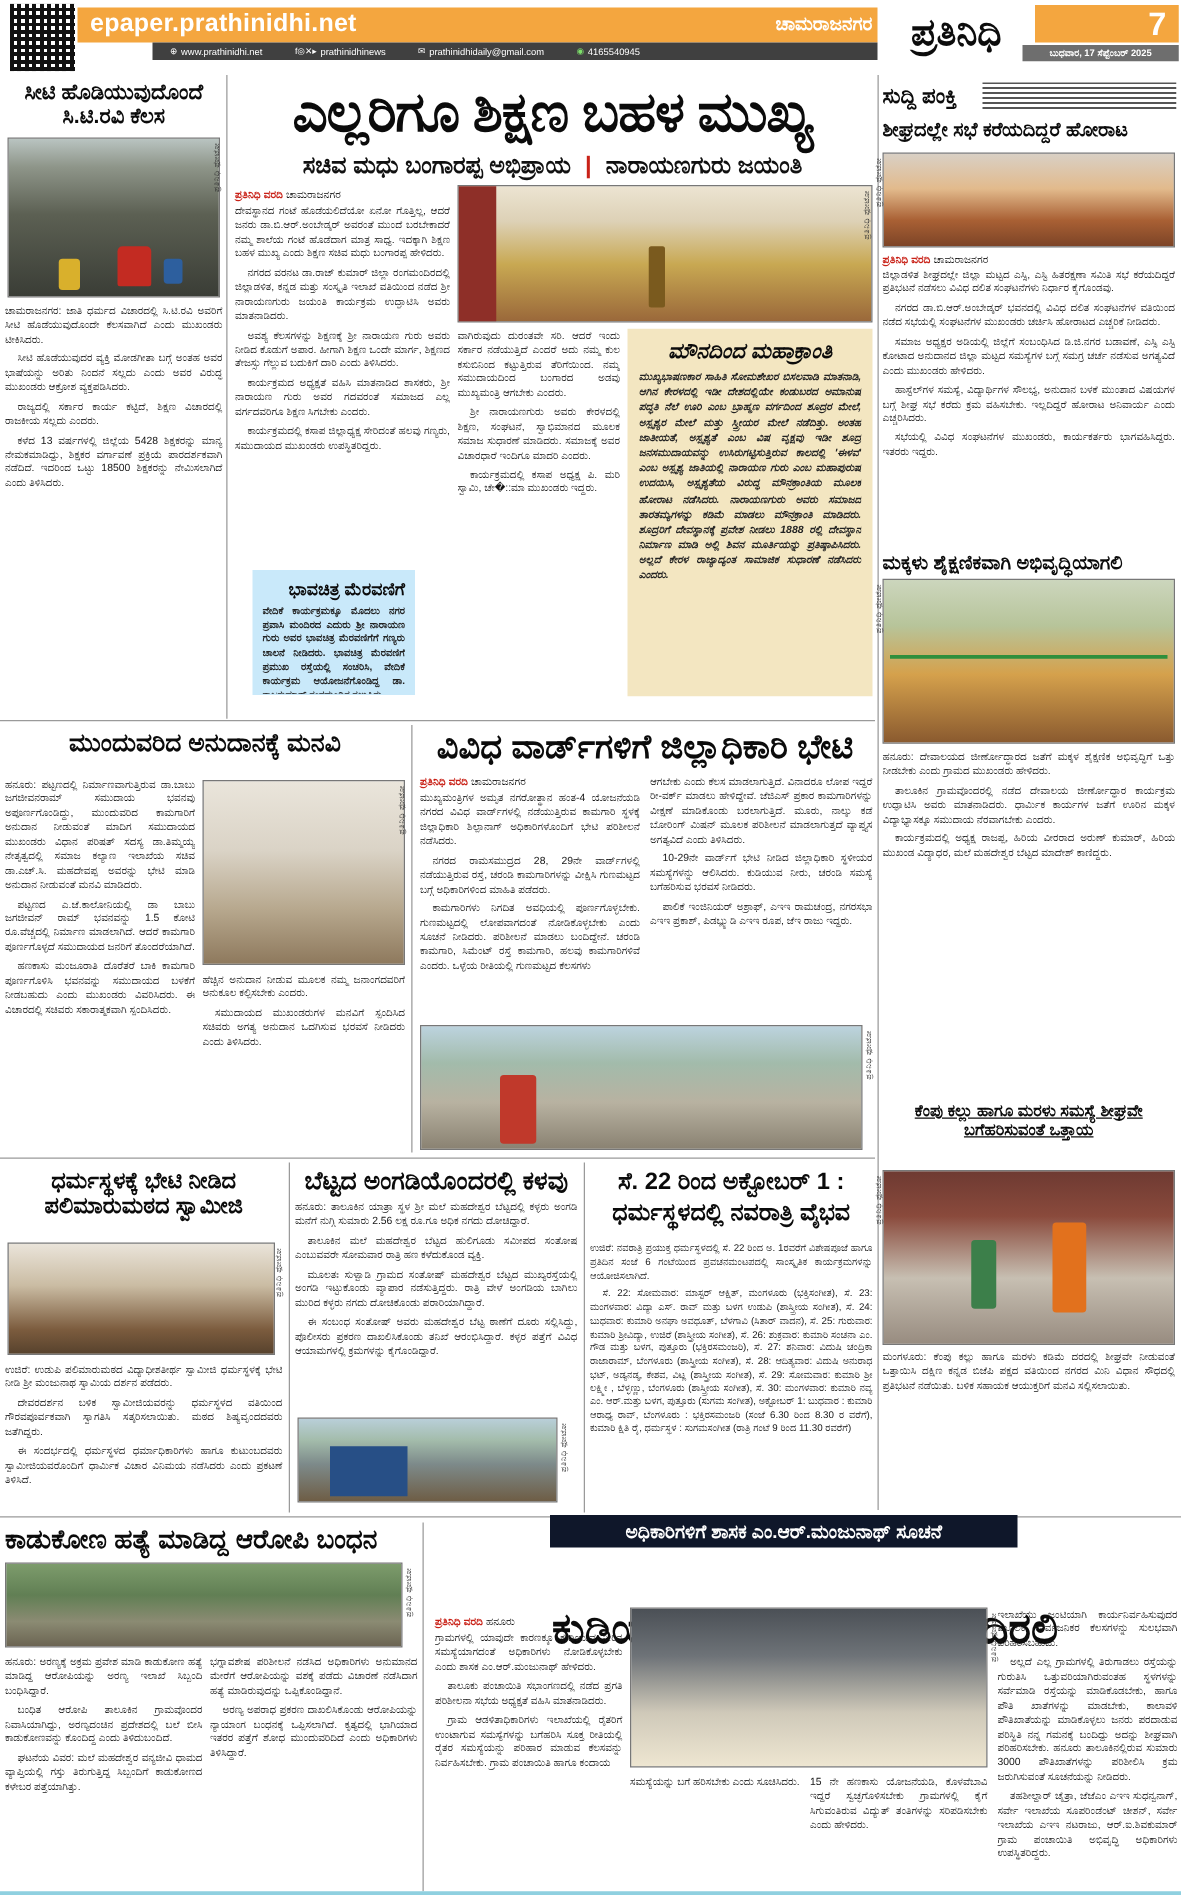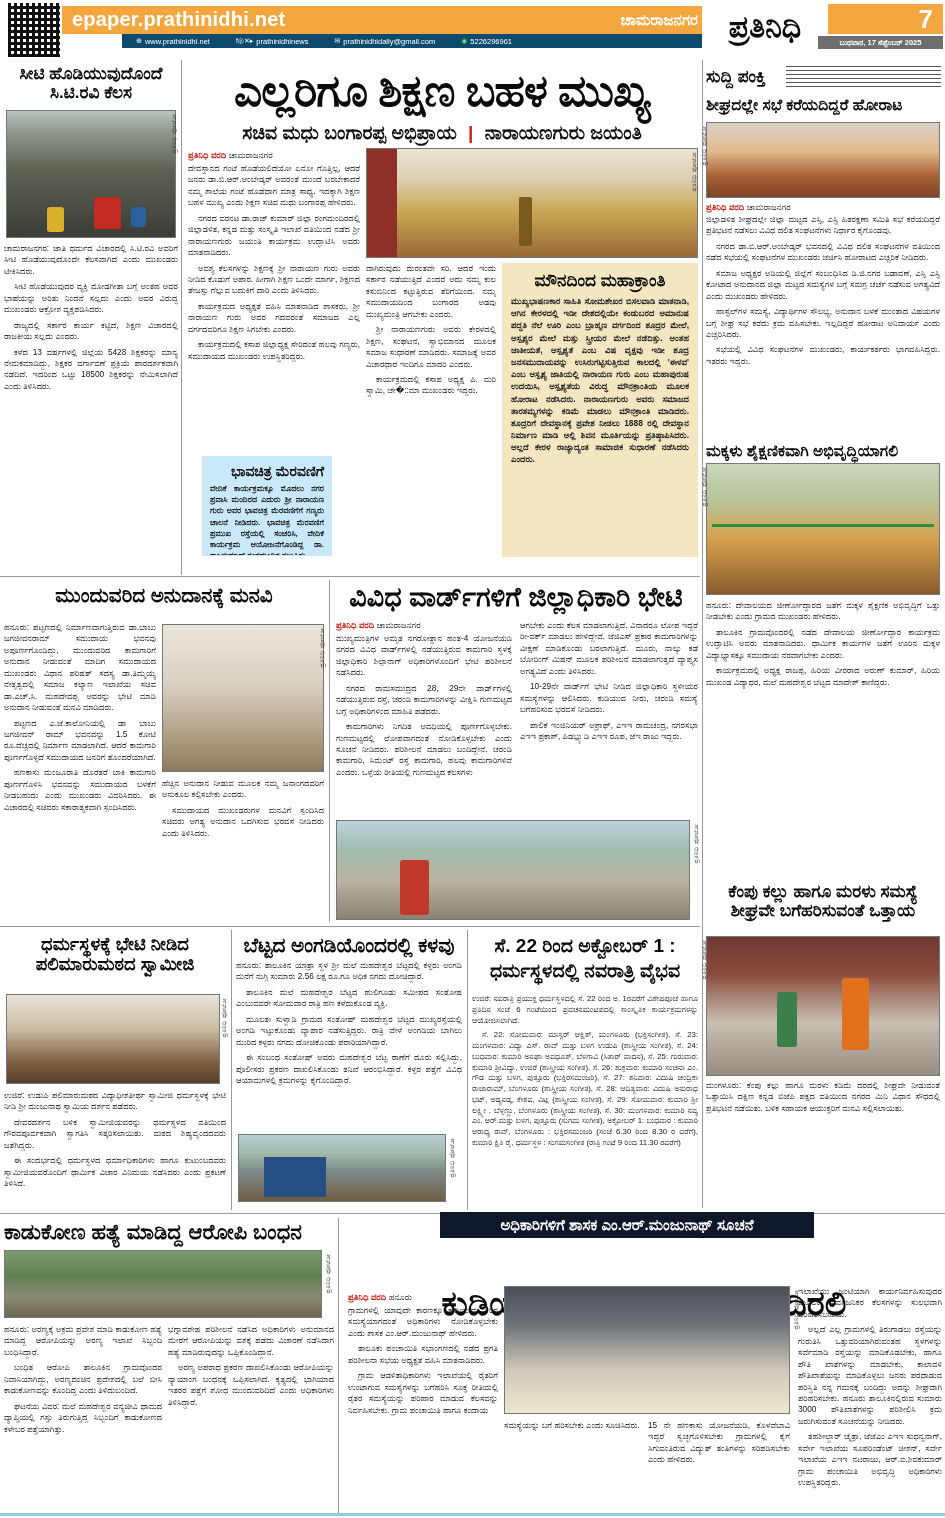--- a/index.html
+++ b/index.html
@@ -9,21 +9,21 @@
 
   
   .qr { position:absolute; left:8px; top:3px; width:52px; height:54px; z-index:5;
         background:
           repeating-linear-gradient(0deg,#111 0 3px,transparent 3px 6px),
           repeating-linear-gradient(90deg,#111 0 3px,#fff 3px 6px);
         outline:2px solid #fff; }
   .orange-band { position:absolute; left:26px; top:6px; width:676px; height:28px; background:#f4a63f; }
   .site-url { position:absolute; left:72px; top:8px; font-size:20px; font-weight:700; color:#fff; letter-spacing:.2px; }
   .edition { position:absolute; left:520px; top:11px; width:178px; text-align:right; font-size:15px; font-weight:700; color:#fff; }
-  .gray-band { position:absolute; left:122px; top:34px; width:580px; height:14px; background:#0c4a6e; color:#fff;
+  .gray-band { position:absolute; left:122px; top:34px; width:580px; height:14px; background:#404040; color:#fff;
                display:flex; align-items:center; gap:26px; padding:0 14px; font-size:7.5px; }
   .gray-band .itm { display:flex; align-items:center; gap:3px; white-space:nowrap; }
   .gray-band .ic { font-size:7px; }
   .brand { position:absolute; left:706px; top:2px; width:118px; height:50px; display:flex; align-items:center; justify-content:center;
            font-size:30px; font-weight:800; color:#0c0c0c; }
   .pagenum-box { position:absolute; left:828px; top:4px; width:115px; height:30px; background:#f4a63f;
                  display:flex; align-items:center; justify-content:flex-end; padding-right:10px;
                  font-size:26px; font-weight:800; color:#fff; }
   .date-box { position:absolute; left:818px; top:36px; width:125px; height:13px; background:#6e6e6e;
               display:flex; align-items:center; justify-content:center; font-size:7.5px; font-weight:700; color:#fff; }
@@ -60,21 +60,21 @@
   .p-office { background:linear-gradient(180deg,#eae5db 0%,#dad3c6 38%,#b7a88e 70%,#8e795d 100%); }
   .p-street { background:linear-gradient(180deg,#bcd3de 0%,#a2bbab 30%,#b8b2a1 62%,#8a8272 100%); }
   .p-street .sari{position:absolute;left:18%;bottom:4%;width:8%;height:56%;background:#c0392b;border-radius:3px;}
   .p-mutt { background:linear-gradient(180deg,#eae4da 0%,#cabca3 38%,#7c5c3e 78%,#57422d 100%); }
   .p-shop { background:linear-gradient(180deg,#b9cfd9 0%,#a3bcab 26%,#7d8a8a 55%,#6e5d45 100%); }
   .p-shop .shutter{position:absolute;left:12%;top:34%;width:30%;height:60%;background:#274f86;}
   .p-forest { background:linear-gradient(180deg,#7d9c6c 0%,#617f54 38%,#8b8b73 70%,#6b6452 100%); }
   .p-meeting { background:linear-gradient(180deg,#4b5056 0%,#6e7378 30%,#cfc9b9 66%,#eee6d1 100%); }
 
   
-  .quote-box { position:absolute; background:#f3e6c1; padding:8px 9px; }
+  .quote-box { position:absolute; background:#f3e6c1; padding:8px 9px;font-style:italic; }
   .quote-box h3 { font-size:17px; font-weight:800; text-align:center; margin-bottom:4px; color:#0b0b0b;}
   .quote-box .qtxt { font-size:8.4px; font-weight:700; line-height:1.45; text-align:justify; color:#222; }
   .info-box { position:absolute; background:#c9e9fa; padding:7px 8px; }
   .info-box h3 { font-size:14px; font-weight:800; text-align:right; margin-bottom:3px; color:#0b0b0b;}
   .info-box .qtxt { font-size:7.9px; font-weight:700; line-height:1.42; text-align:justify; color:#222; }
 
   .section-hdr { position:absolute; display:flex; align-items:center; gap:20px; }
   .section-hdr .t { font-size:17px; font-weight:800; color:#0b0b0b; white-space:nowrap; }
   .section-hdr .lines { flex:1; height:22px;
      background:repeating-linear-gradient(180deg,#555 0 1px,transparent 1px 4px); }
@@ -101,21 +101,21 @@
       <span class="itm">
           <span class="ic">f◎✕▸</span>
           <span>prathinidhinews</span>
         </span>
       <span class="itm">
           <span class="ic">✉</span>
           <span>prathinidhidaily@gmail.com</span>
         </span>
       <span class="itm">
           <span class="ic" style="color:#7ddf6a;">◉</span>
-          <span>5226296961</span>
+          <span>4165540945</span>
         </span>
     </div>
     <div class="brand">ಪ್ರತಿನಿಧಿ</div>
     <div class="pagenum-box">7</div>
     <div class="date-box">ಬುಧವಾರ, 17 ಸೆಪ್ಟೆಂಬರ್ 2025</div>
   </header>
 
   <div class="rule-v" style="left:181px;top:60px;height:515px;"></div>
   <div class="rule-v" style="left:702px;top:60px;height:1148px;"></div>
   <div class="rule-h" style="left:0;top:576px;width:700px;"></div>
@@ -206,21 +206,21 @@
       </div>
     <div class="credit-vert" style="left:700px;top:467px;">ಪ್ರತಿನಿಧಿ ಫೋಟೋ</div>
     <div class="abs body-txt" style="left:706px;top:600px;width:234px;height:278px;overflow:hidden;">
       <p class="noindent">ಹನೂರು: ದೇವಾಲಯದ ಜೀರ್ಣೋದ್ಧಾರದ ಜತೆಗೆ ಮಕ್ಕಳ ಶೈಕ್ಷಣಿಕ ಅಭಿವೃದ್ಧಿಗೆ ಒತ್ತು ನೀಡಬೇಕು ಎಂದು ಗ್ರಾಮದ ಮುಖಂಡರು ಹೇಳಿದರು.</p>
       <p>ತಾಲೂಕಿನ ಗ್ರಾಮವೊಂದರಲ್ಲಿ ನಡೆದ ದೇವಾಲಯ ಜೀರ್ಣೋದ್ಧಾರ ಕಾರ್ಯಕ್ರಮ ಉದ್ಘಾಟಿಸಿ ಅವರು ಮಾತನಾಡಿದರು. ಧಾರ್ಮಿಕ ಕಾರ್ಯಗಳ ಜತೆಗೆ ಊರಿನ ಮಕ್ಕಳ ವಿದ್ಯಾಭ್ಯಾಸಕ್ಕೂ ಸಮುದಾಯ ನೆರವಾಗಬೇಕು ಎಂದರು.</p>
       <p>ಕಾರ್ಯಕ್ರಮದಲ್ಲಿ ಅಧ್ಯಕ್ಷ ರಾಜಪ್ಪ, ಹಿರಿಯ ವೀರರಾದ ಅರುಣ್ ಕುಮಾರ್, ಹಿರಿಯ ಮುಖಂಡ ವಿದ್ಯಾಧರ, ಮಲೆ ಮಹದೇಶ್ವರ ಬೆಟ್ಟದ ಮಾದೇಶ್ ಕಾಣಿದ್ದರು.</p>
     </div>
   </section>
 
   <section>
-    <h2 class="abs hl center" style="left:704px;top:882px;width:238px;font-size:17px;">ಕೆಂಪು ಕಲ್ಲು ಹಾಗೂ ಮರಳು ಸಮಸ್ಯೆ ಶೀಘ್ರವೇ ಬಗೆಹರಿಸುವಂತೆ ಒತ್ತಾಯ</h2>
+    <h2 class="abs hl center" style="left:704px;top:882px;width:238px;font-size:13px;text-decoration:underline;">ಕೆಂಪು ಕಲ್ಲು ಹಾಗೂ ಮರಳು ಸಮಸ್ಯೆ ಶೀಘ್ರವೇ ಬಗೆಹರಿಸುವಂತೆ ಒತ್ತಾಯ</h2>
     <div class="photo p-kempu" style="left:706px;top:936px;width:234px;height:140px;">
         <div class="s1"></div>
         <div class="s2"></div>
       </div>
     <div class="credit-vert" style="left:700px;top:940px;">ಪ್ರತಿನಿಧಿ ಫೋಟೋ</div>
     <div class="abs body-txt" style="left:706px;top:1080px;width:234px;height:126px;overflow:hidden;">
       <p class="noindent">ಮಂಗಳೂರು: ಕೆಂಪು ಕಲ್ಲು ಹಾಗೂ ಮರಳು ಕಡಿಮೆ ದರದಲ್ಲಿ ಶೀಘ್ರವೇ ನೀಡುವಂತೆ ಒತ್ತಾಯಿಸಿ ದಕ್ಷಿಣ ಕನ್ನಡ ಬಿಜೆಪಿ ಪಕ್ಷದ ವತಿಯಿಂದ ನಗರದ ಮಿನಿ ವಿಧಾನ ಸೌಧದಲ್ಲಿ ಪ್ರತಿಭಟನೆ ನಡೆಯಿತು. ಬಳಿಕ ಸಹಾಯಕ ಆಯುಕ್ತರಿಗೆ ಮನವಿ ಸಲ್ಲಿಸಲಾಯಿತು.</p>
     </div>
   </section>
 

